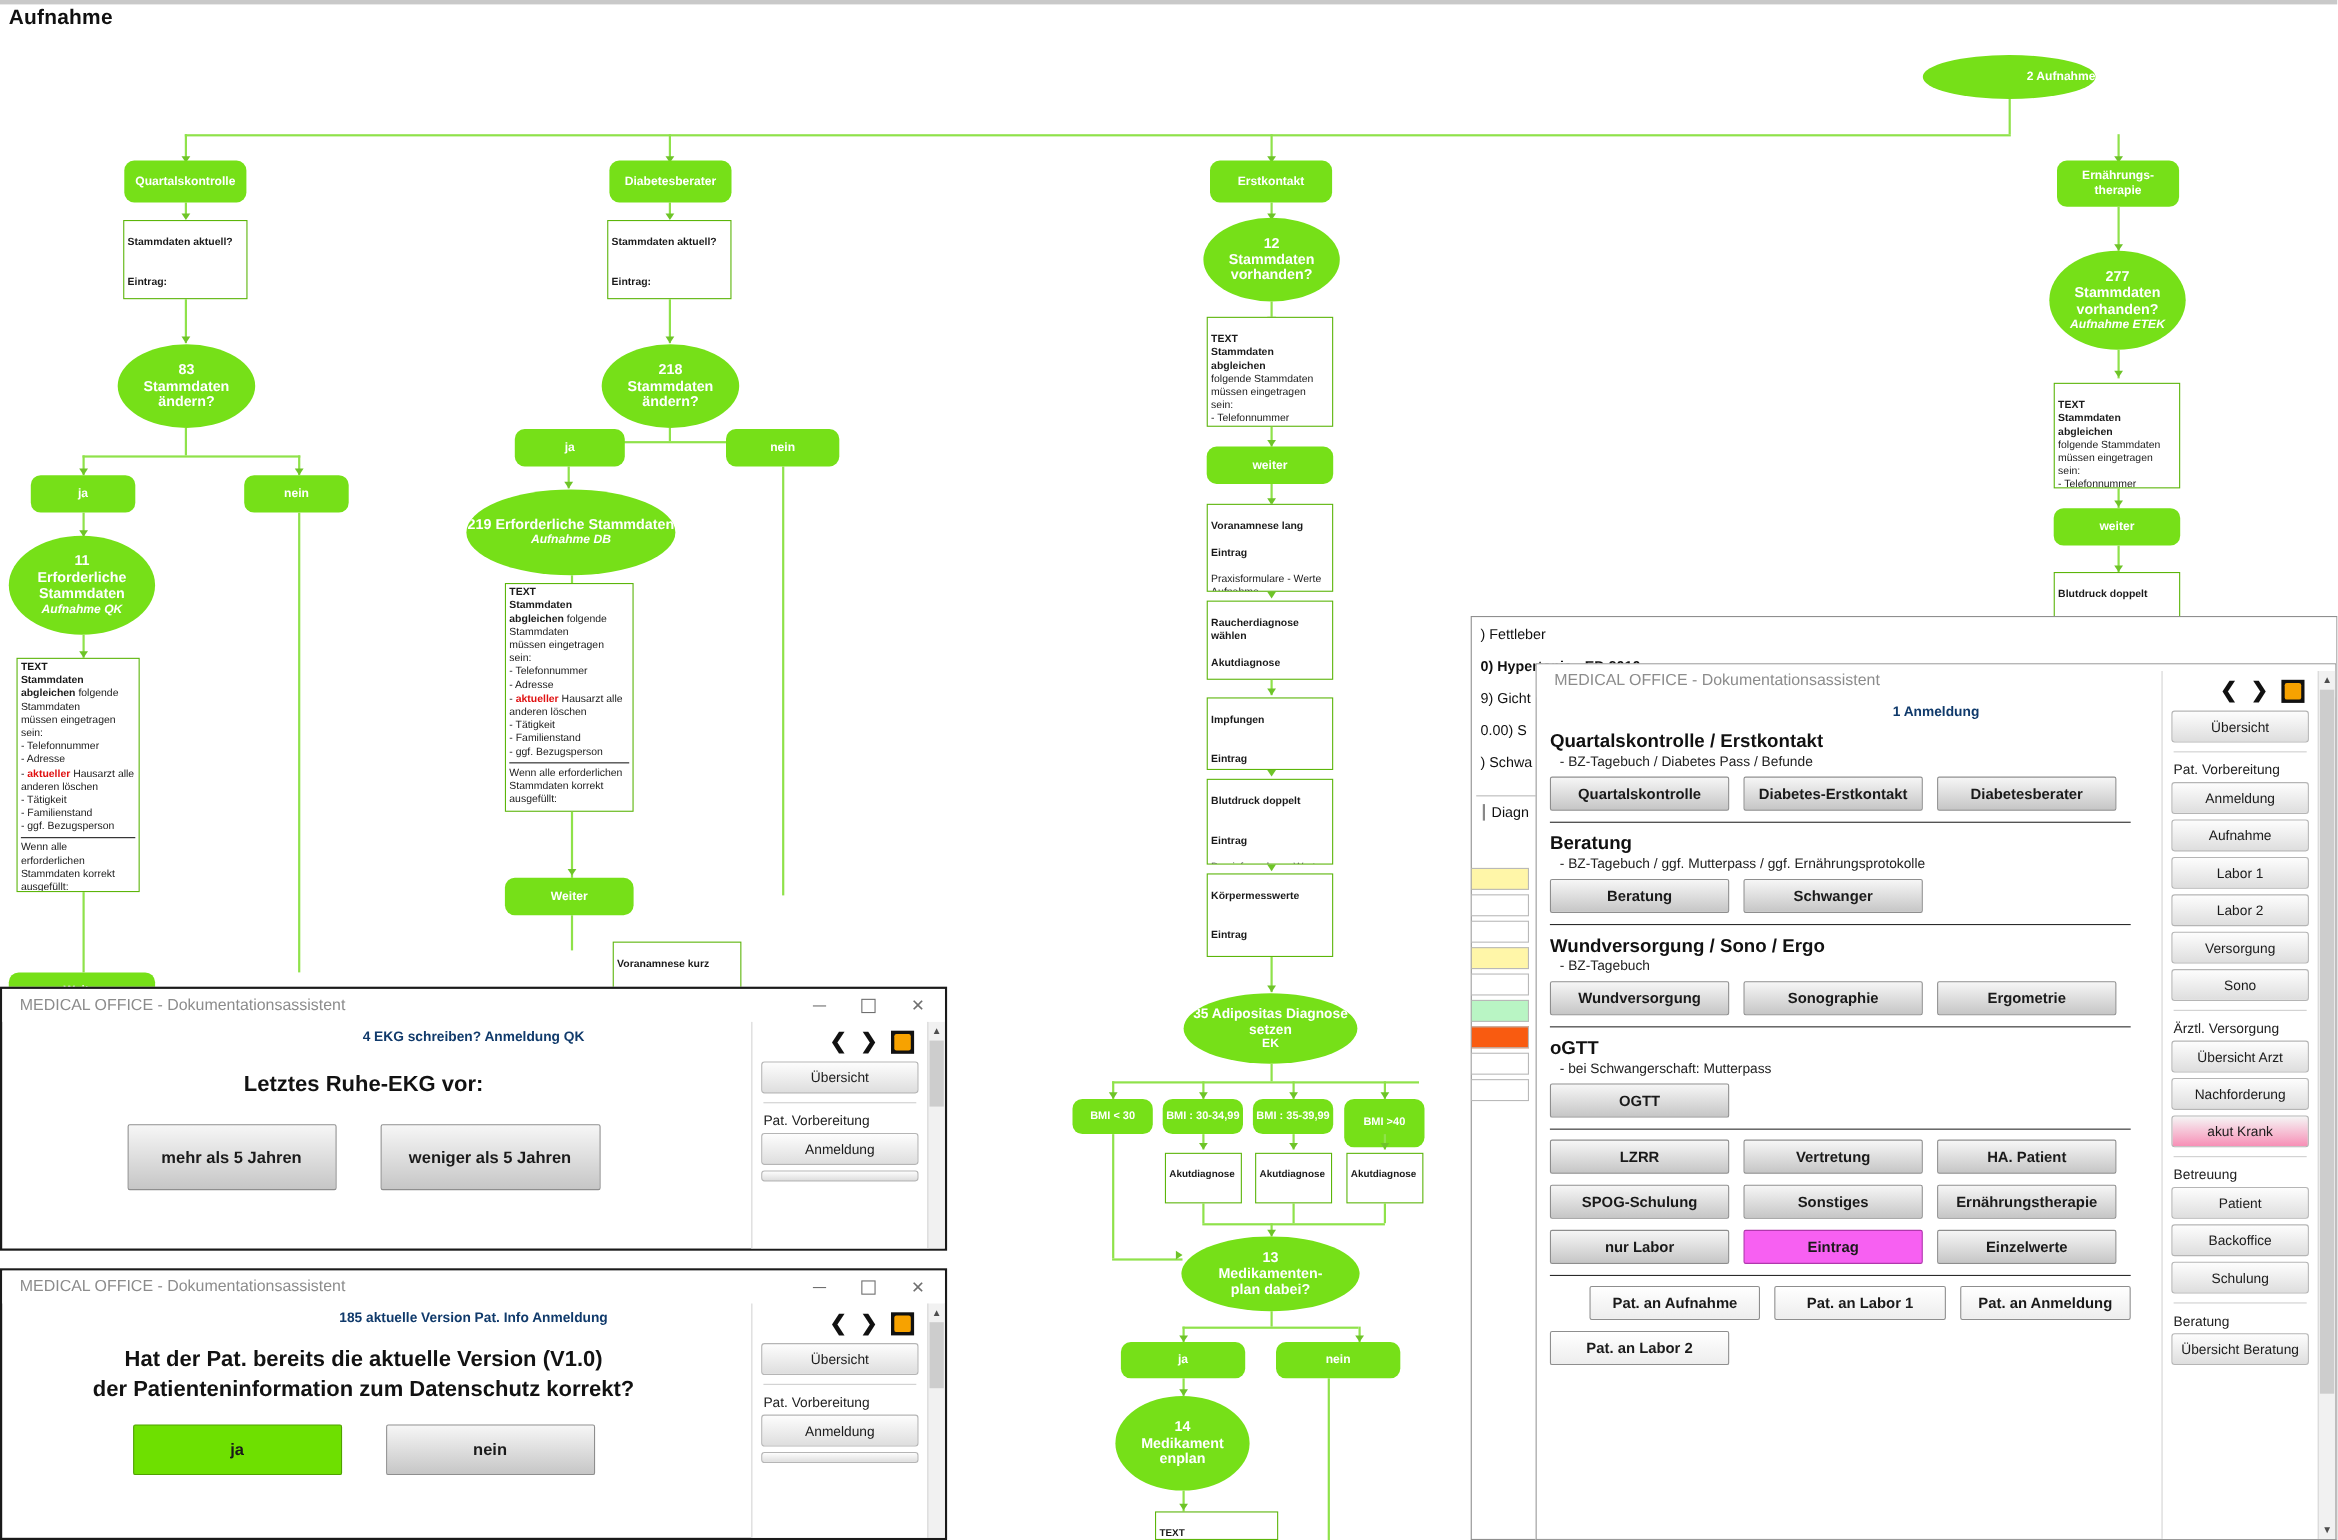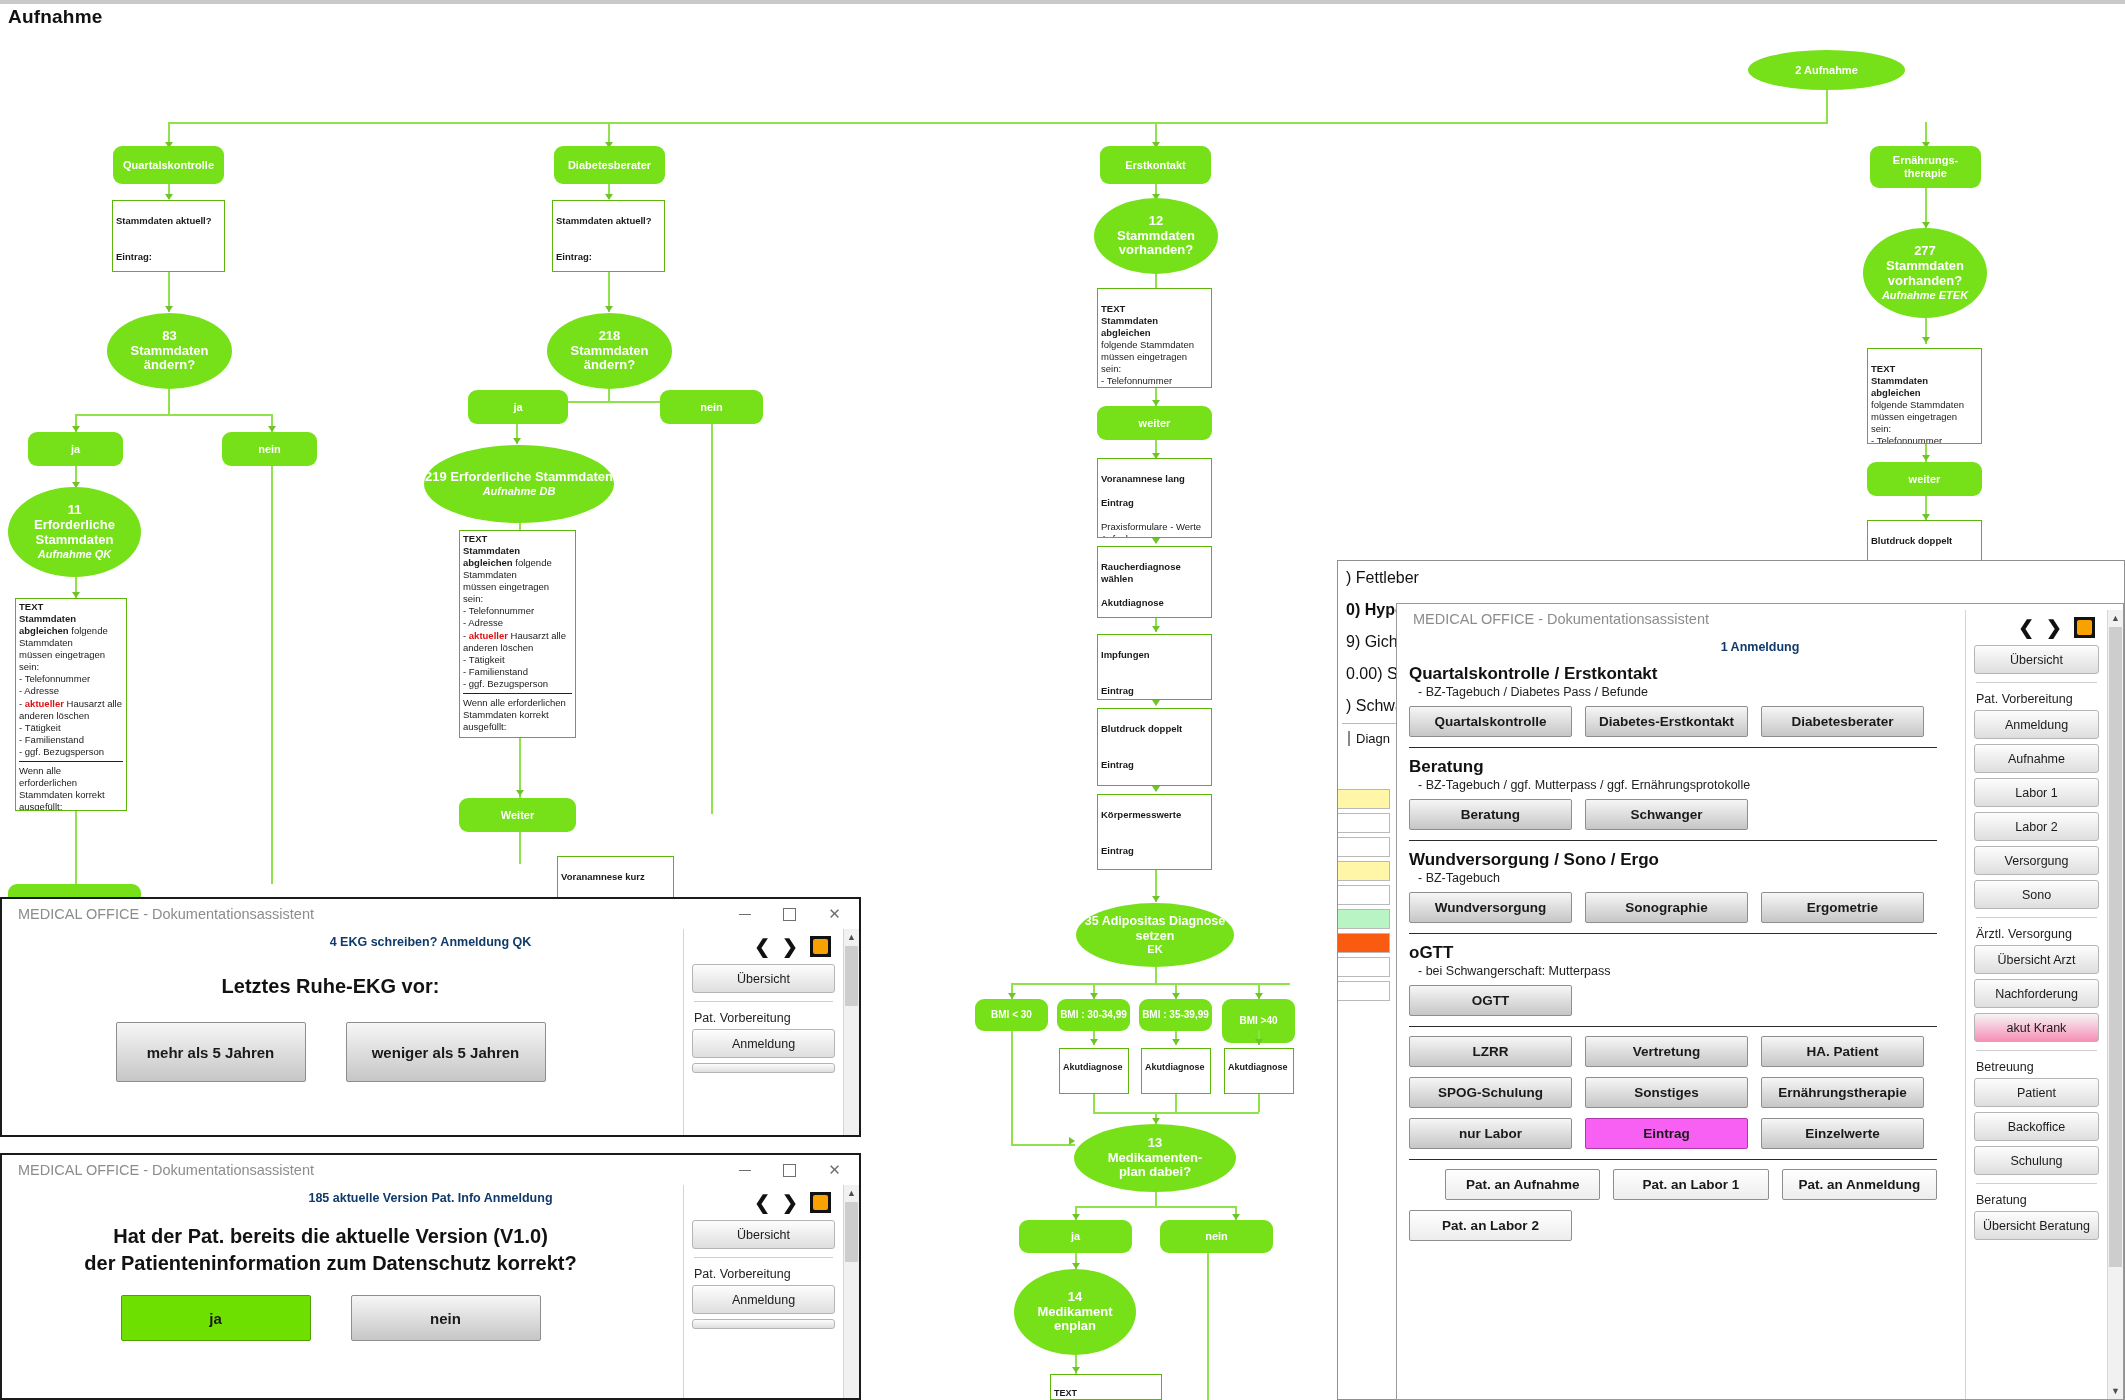--- a/index.html
+++ b/index.html
@@ -139,32 +139,32 @@
 
   
   .sec-title { font-size:17px; font-weight:bold; color:#111; margin:0 0 1px 0; }
   .sec-sub   { font-size:12.5px; color:#222; margin:0 0 7px 9px; }
   .sec-hr    { border-top:1.6px solid #2b2b2b; margin:10px 0 9px 0; }
   .grid3 { display:flex; gap:13px; }
   .grid3 .gbtn { width:163px; height:31px; font-size:13.5px; }
 
   
   .bgwin { position:absolute; background:#fff; border:1px solid #8f8f8f; overflow:hidden; }
-  .bg-line { font-size:16px; color:#111; white-space:nowrap; }
+  .bg-line { font-size:13px; color:#111; white-space:nowrap; }
   .swatch { position:absolute; height:20px; width:62px; border:1px solid #b9b9b9; }
 </style>
 </head>
 <body>
 
 <div class="topbar"></div>
 <div class="page-title">Aufnahme</div>
 
 <div id="flow">
 
-  <div class="node oval" style="left:1748px; top:50px; width:157px; height:40px; font-size:11px;">
+  <div class="node oval" style="left:1748px; top:50px; width:157px; height:40px; font-size:11px;justify-content:flex-end;">
     <span>2 Aufnahme</span>
   </div>
 
   <div class="edge v" style="left:1826px; top:90px; height:32px;"></div>
   <div class="edge h" style="left:168px; top:122px; width:1660px;"></div>
 
   <div class="edge v" style="left:168px; top:122px; height:24px;"></div>
   <div class="arrow" style="left:165px; top:142px;"></div>
   <div class="edge v" style="left:608px; top:122px; height:24px;"></div>
   <div class="arrow" style="left:605px; top:142px;"></div>

